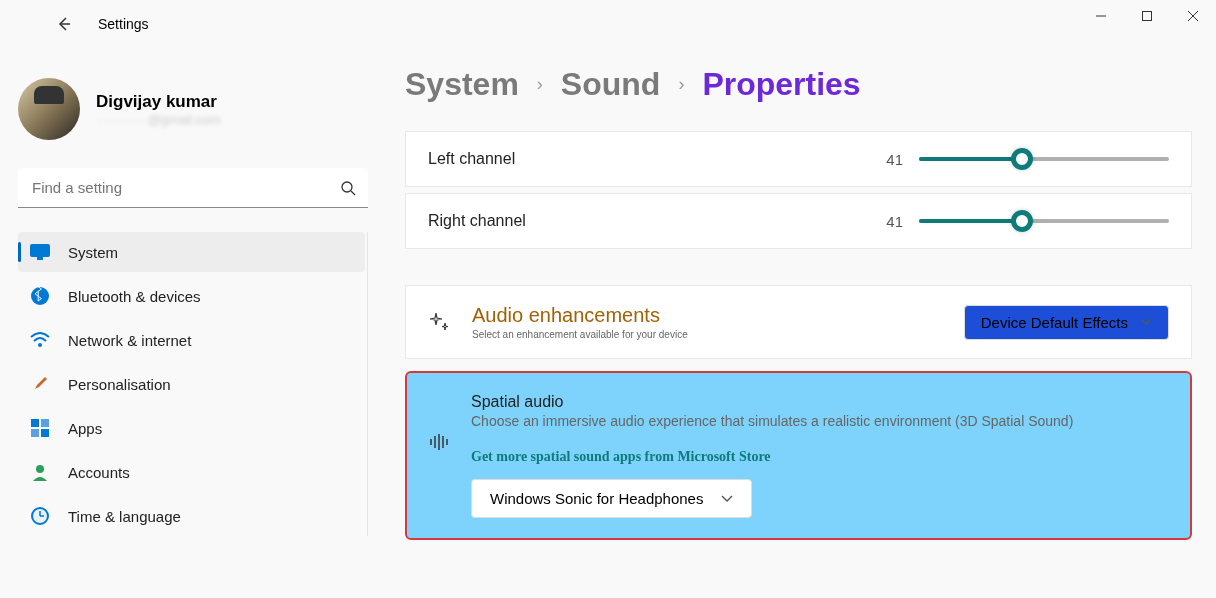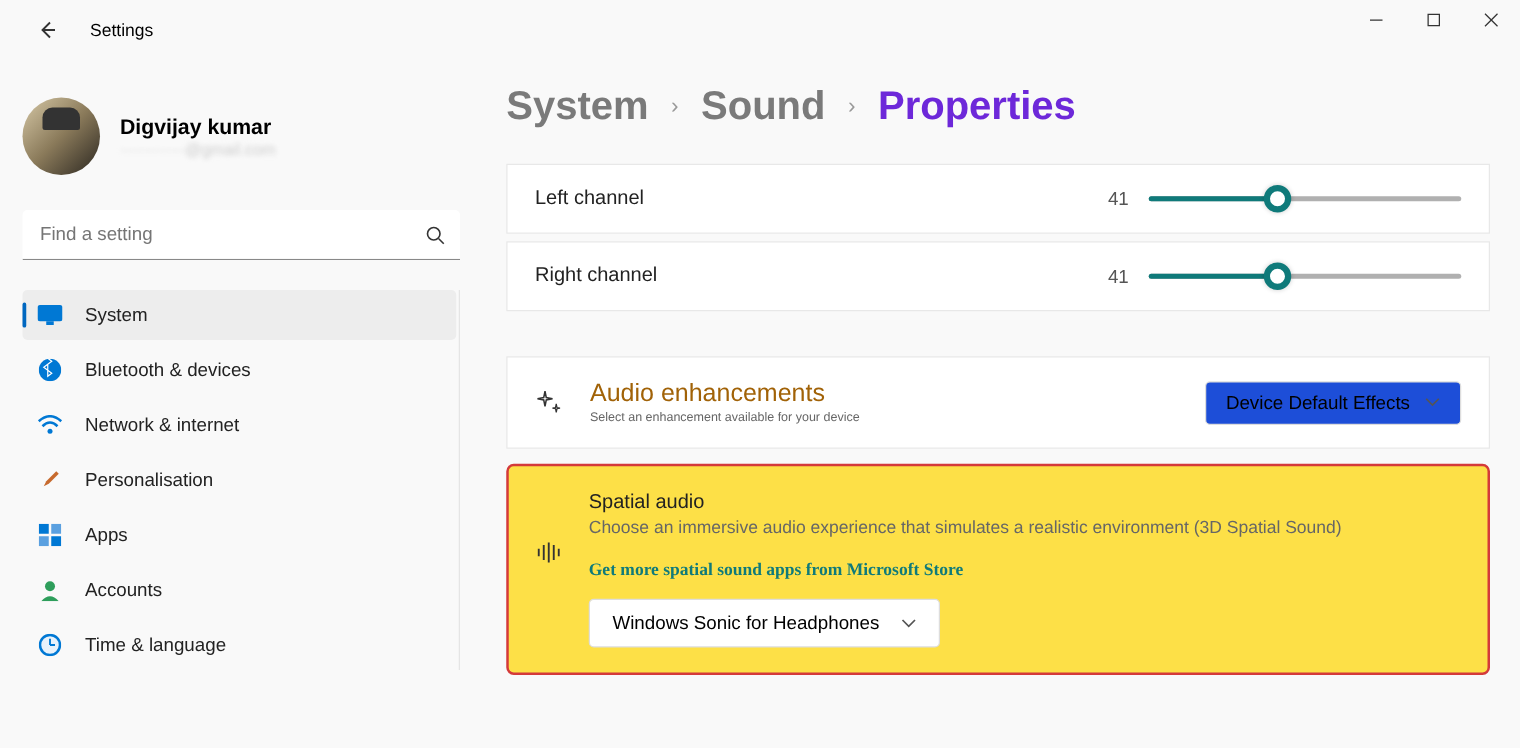--- a/index.html
+++ b/index.html
@@ -1,18 +1,18 @@
 <!DOCTYPE html>
 <html><head>
 <meta charset="utf-8">
 <style>
 * { box-sizing: border-box; margin: 0; padding: 0; font-family: "Segoe UI", sans-serif; }
 body { background: #f9f9f9; width: 1216px; height: 598px; overflow: hidden; position: relative; }
 
-.titlebar { position: absolute; top: 0; left: 0; right: 0; height: 48px; display: flex; align-items: center; }
+.titlebar { position: absolute; top: 0; left: 0; right: 0; height: 48px; display: flex; align-items: center; padding-left: 26px; }
 .titlebar .back { width: 40px; height: 40px; margin-left: 18px; display: flex; align-items: center; justify-content: center; cursor: pointer; }
 .titlebar .title { font-size: 14px; margin-left: 14px; color: #000; }
 .window-controls { position: absolute; right: 0; top: 0; display: flex; }
 .window-controls .ctrl { width: 46px; height: 32px; display: flex; align-items: center; justify-content: center; cursor: pointer; color: #555; }
 
 .sidebar { position: absolute; left: 18px; top: 78px; width: 350px; }
 .profile { display: flex; align-items: center; gap: 16px; margin-bottom: 28px; }
 .avatar { width: 62px; height: 62px; border-radius: 50%; background: linear-gradient(135deg,#d7c9a7 0%, #8a7a5a 50%, #2a2620 100%); position: relative; overflow:hidden; }
 .avatar::after { content:""; position:absolute; top:8px; left:16px; width:30px; height:18px; background:#333; border-radius:8px 8px 2px 2px; }
 .profile-name { font-size: 17px; font-weight: 600; color: #000; }
@@ -44,21 +44,21 @@
 .slider .thumb { position:absolute; top:50%; width:22px; height:22px; background:#fff; border:5px solid #0f7a7a; border-radius:50%; transform:translate(-50%,-50%); box-shadow:0 0 4px rgba(0,0,0,.2); }
 
 .spacer { height: 30px; }
 
 .enhance-row { display:flex; align-items:center; gap:22px; }
 .enhance-text { flex:1; }
 .enhance-title { font-size:20px; color:#a16207; }
 .enhance-sub { font-size:10px; color:#666; margin-top:2px; }
 .dropdown { display:flex; align-items:center; gap:12px; padding:8px 16px; border:1px solid #ddd; border-radius:4px; background:#1d4ed8; cursor:pointer; font-size:15px; }
 
-.spatial-card { border: 2px solid #d43a3a; border-radius:6px; padding: 20px 22px; background:#fde047; margin-top:12px; }
+.spatial-card { border: 2px solid #d43a3a; border-radius:6px; padding: 20px 22px; background:#7dd3fc; margin-top:12px; }
 .spatial-top { display:flex; align-items:flex-start; gap:22px; }
 .spatial-text { flex:1; }
 .spatial-title { font-size:16px; color:#222; }
 .spatial-sub { font-size:14px; color:#666; margin-top:2px; }
 .spatial-link { color:#0f7a7a; font-weight:600; font-size:14px; margin-top:20px; display:inline-block; cursor:pointer;font-family:Liberation Serif, serif; }
 .spatial-drop { margin-top:14px; display:inline-flex; align-items:center; gap:18px; padding:10px 18px; border:1px solid #ddd; border-radius:4px; background:#fff; cursor:pointer; font-size:15px; }
 .sp-icon { width:20px; height:20px; margin-top:40px; }
 
 svg { display:block; }
 </style>

